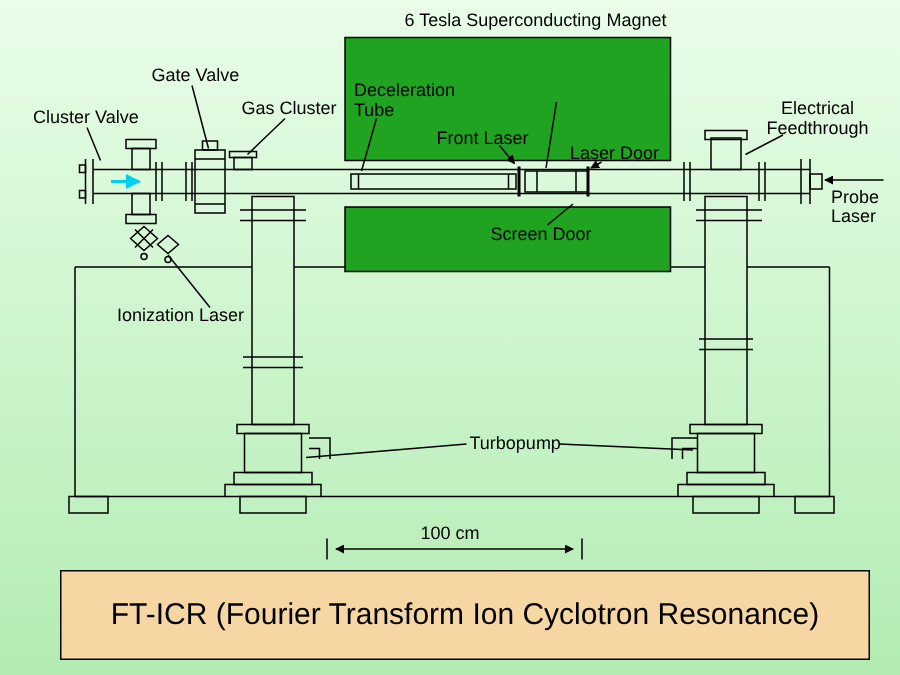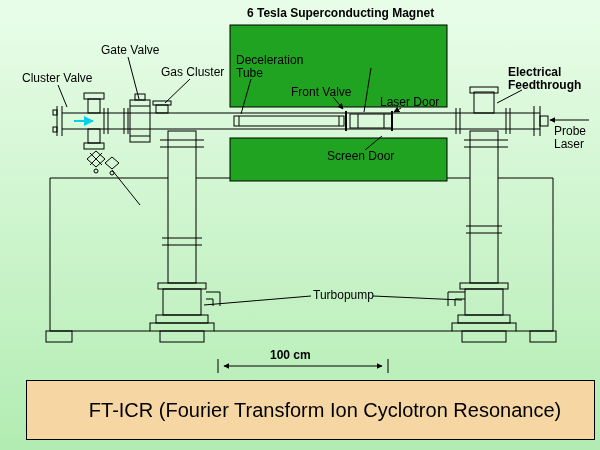--- a/index.html
+++ b/index.html
@@ -7,26 +7,26 @@
     position:relative;width:600px;height:450px;overflow:hidden;
     background:linear-gradient(to bottom, var(--background_top,#e9fde9), var(--background_bottom,#b2ecb2));
     font-family:"Liberation Sans",sans-serif;color:#000;
   }
   .stage svg{position:absolute;left:0;top:0;}
   .ln{fill:none;stroke:var(--line_black,#000);stroke-width:1;}
   .ln2{fill:none;stroke:var(--line_black,#000);stroke-width:2;}
   .magnet{fill:var(--magnet_green,#20a320);stroke:var(--line_black,#000);stroke-width:1;}
   .lbl{position:absolute;font-size:12px;line-height:1.08;white-space:nowrap;}
   .lbl.wrap{white-space:normal;}
-  .center{text-align:left;font-weight:bold;}
+  .center{text-align:center;}
   .titlebox{
-    position:absolute;left:26px;top:380px;width:538px;height:58px;
+    position:absolute;left:40px;top:380px;width:538px;height:58px;
     background:var(--title_background,#f6d7a3);border:1px solid var(--line_black,#000);
     display:flex;flex-direction:row;align-items:center;justify-content:center;
-    font-size:20px;line-height:1.3;padding-left:29px;
+    font-size:20px;line-height:1.3;
   }
 </style>
 </head>
 <body>
 
 <div class="stage">
 
   <svg width="600" height="450" viewBox="0 0 600 450">
     <defs>
       <marker id="arr" viewBox="0 0 10 10" refX="9" refY="5" markerWidth="6" markerHeight="6" orient="auto-start-reverse">
@@ -146,25 +146,26 @@
       <path class="ln" d="M302,366 H224" marker-end="url(#arr)"></path>
       <path class="ln" d="M302,366 H382" marker-end="url(#arr)"></path>
     </g>
   </svg>
 
   <div class="lbl center" style="left:247px;top:7px;width:220px">6 Tesla Superconducting Magnet</div>
   <div class="lbl" style="left:101px;top:44px">Gate Valve</div>
   <div class="lbl" style="left:22px;top:72px">Cluster Valve</div>
   <div class="lbl" style="left:161px;top:66px">Gas Cluster</div>
   <div class="lbl wrap" style="left:236px;top:54px;width:84px">Deceleration Tube</div>
-  <div class="lbl" style="left:291px;top:86px">Front Valve</div>
+  <div class="lbl" style="left:291px;top:86px">Front Laser</div>
   <div class="lbl" style="left:380px;top:96px">Laser Door</div>
   <div class="lbl" style="left:327px;top:150px">Screen Door</div>
   <div class="lbl wrap center" style="left:508px;top:66px;width:74px">Electrical Feedthrough</div>
   <div class="lbl wrap" style="left:554px;top:125px;width:44px">Probe Laser</div>
+  <div class="lbl" style="left:78px;top:204px">Ionization Laser</div>
   <div class="lbl" style="left:313px;top:289px">Turbopump</div>
   <div class="lbl center" style="left:270px;top:349px;width:60px">100 cm</div>
 
   <div class="titlebox">
     <div>FT-ICR (Fourier Transform Ion Cyclotron Resonance)</div>
   </div>
 
 </div>
 
 </body></html>

